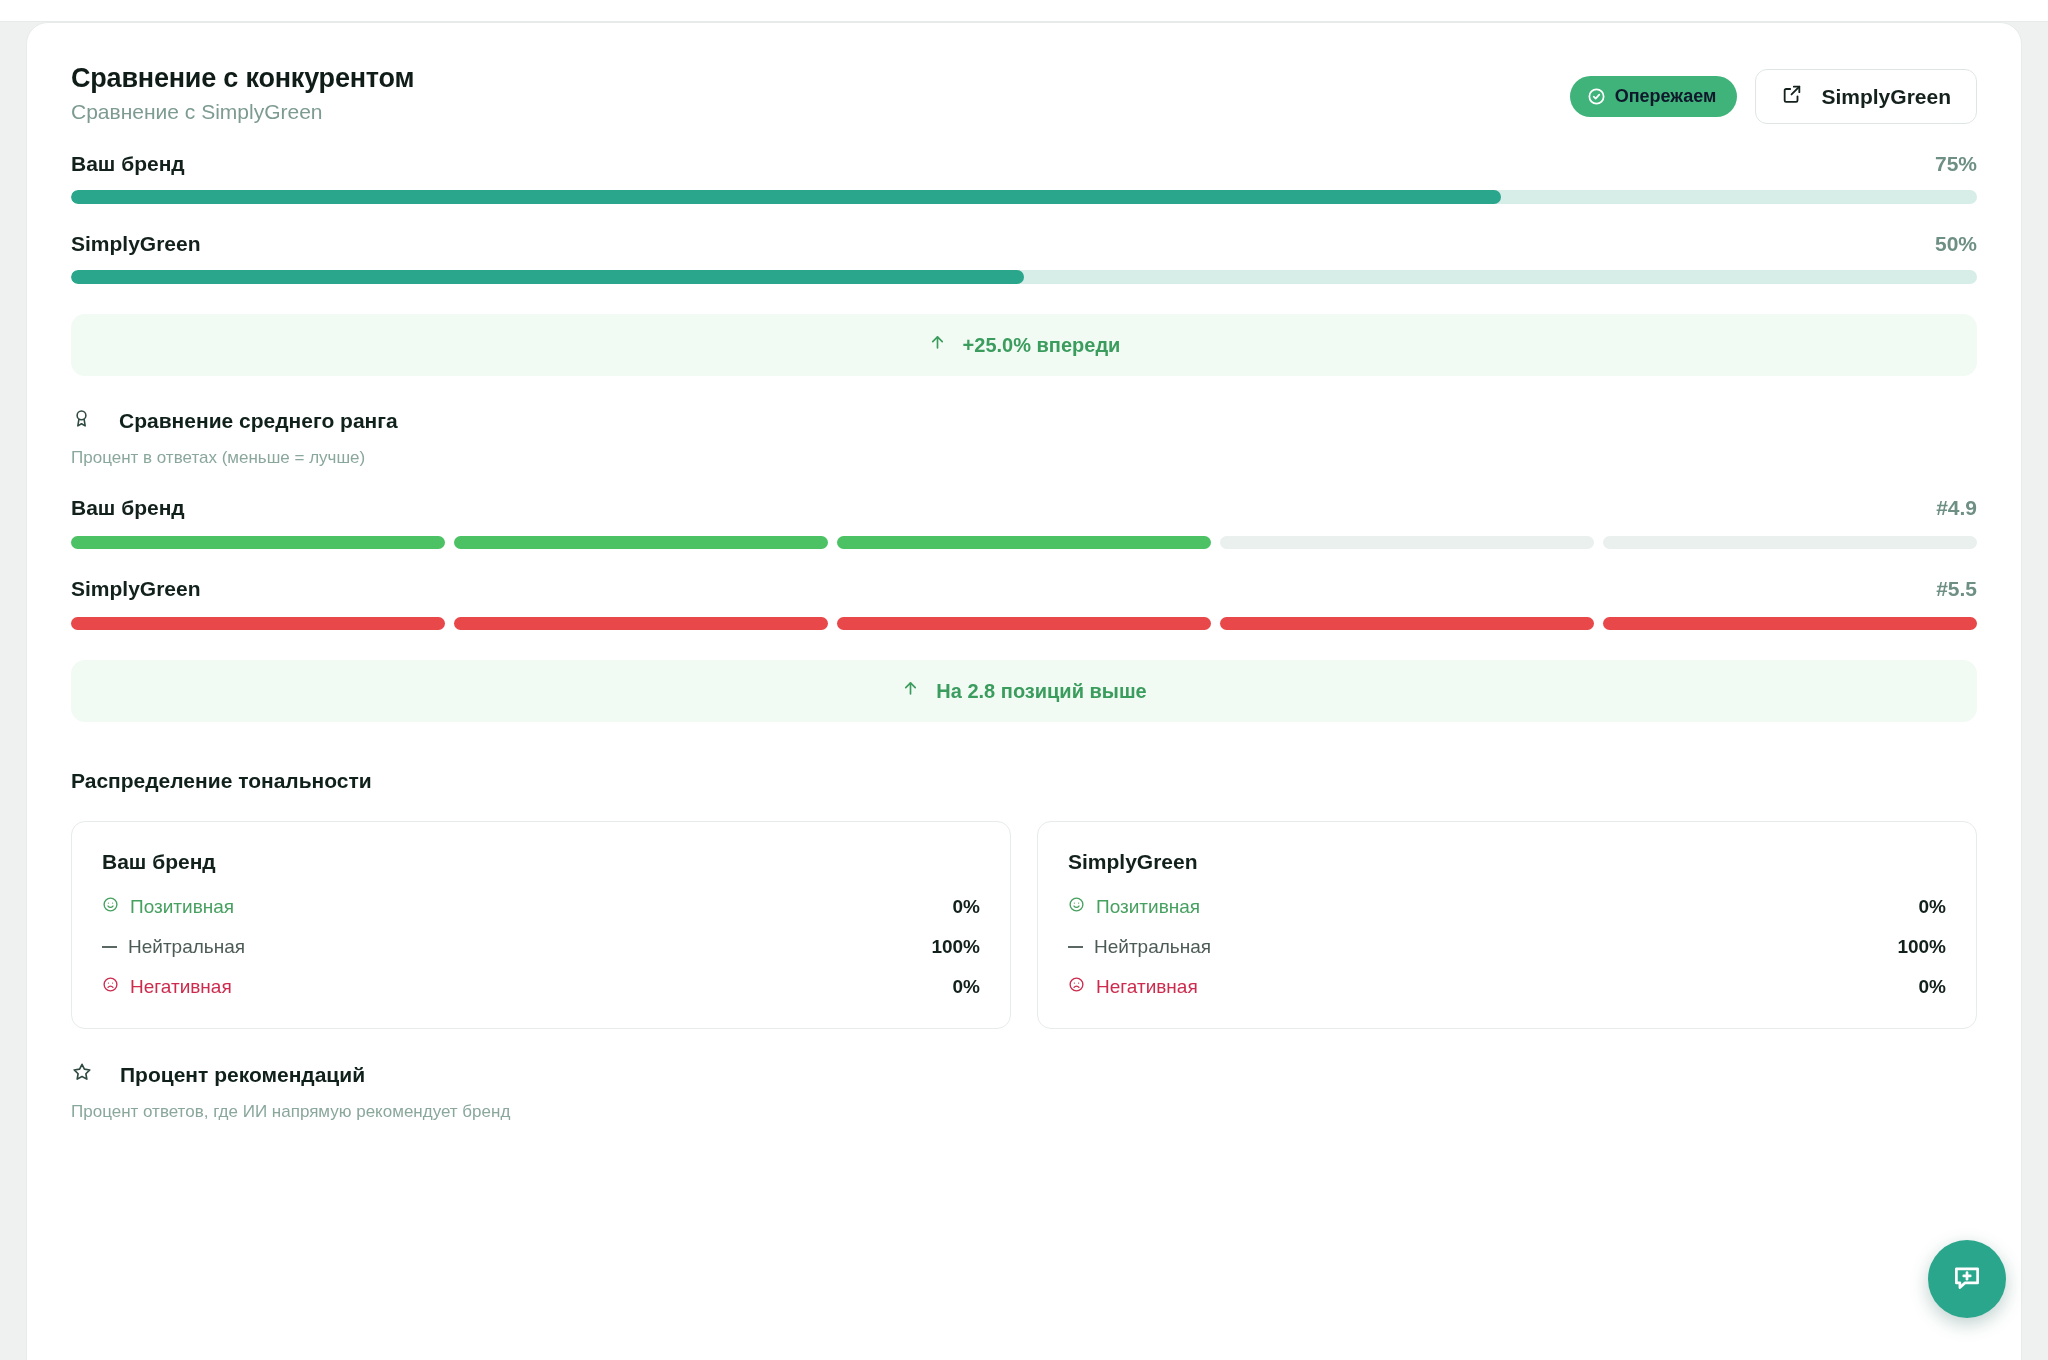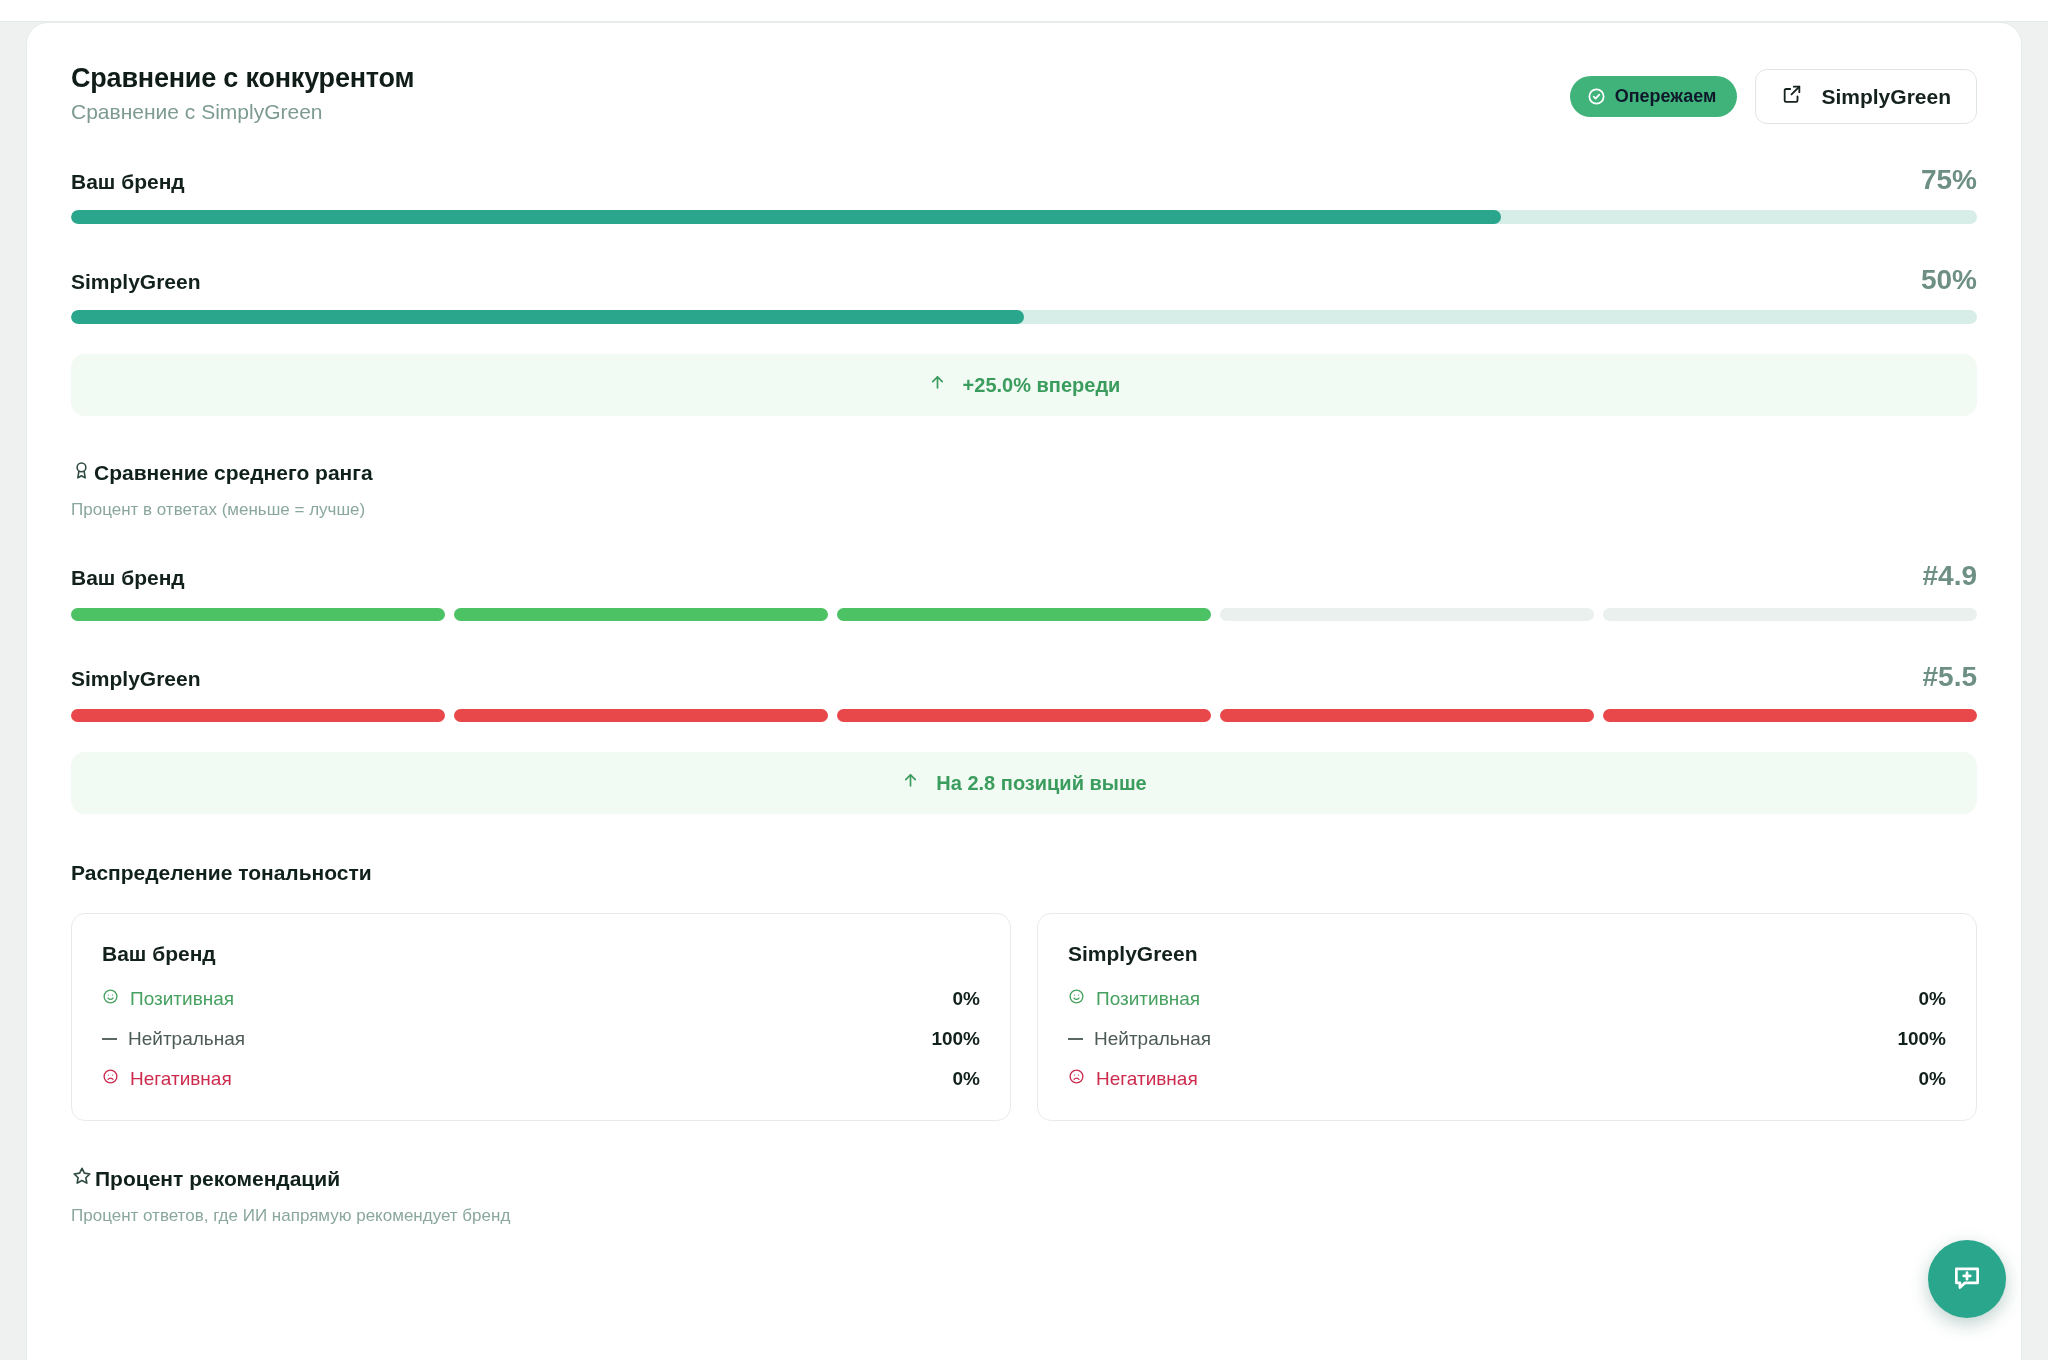--- a/index.html
+++ b/index.html
@@ -96,22 +96,22 @@
   
   .section-title {
     font-size: 21px;
     font-weight: 700;
     color: #10211b;
     margin-top: 47px;
   }
   .section-title-icon {
     display: flex;
     align-items: center;
-    gap: 2px;
-    margin-top: 44px;
+    gap: 27px;
+    margin-top: 32px;
     font-size: 21px;
     font-weight: 600;
     color: #10211b;
   }
   .section-note {
     font-size: 17px;
     color: #8aa79c;
     margin-top: 14px;
   }
 
@@ -120,24 +120,23 @@
     align-items: baseline;
     justify-content: space-between;
     margin-top: 28px;
   }
   .row-label .name {
     font-size: 21px;
     font-weight: 600;
     color: #12211c;
   }
   .row-label .value {
-    font-size: 28px;
+    font-size: 21px;
     font-weight: 600;
     color: #6e8f84;
-    margin-top: 12px;
   }
 
   .bar-track {
     height: 14px;
     background: #d7ede7;
     border-radius: 999px;
     margin-top: 14px;
     overflow: hidden;
   }
   .bar-fill {

